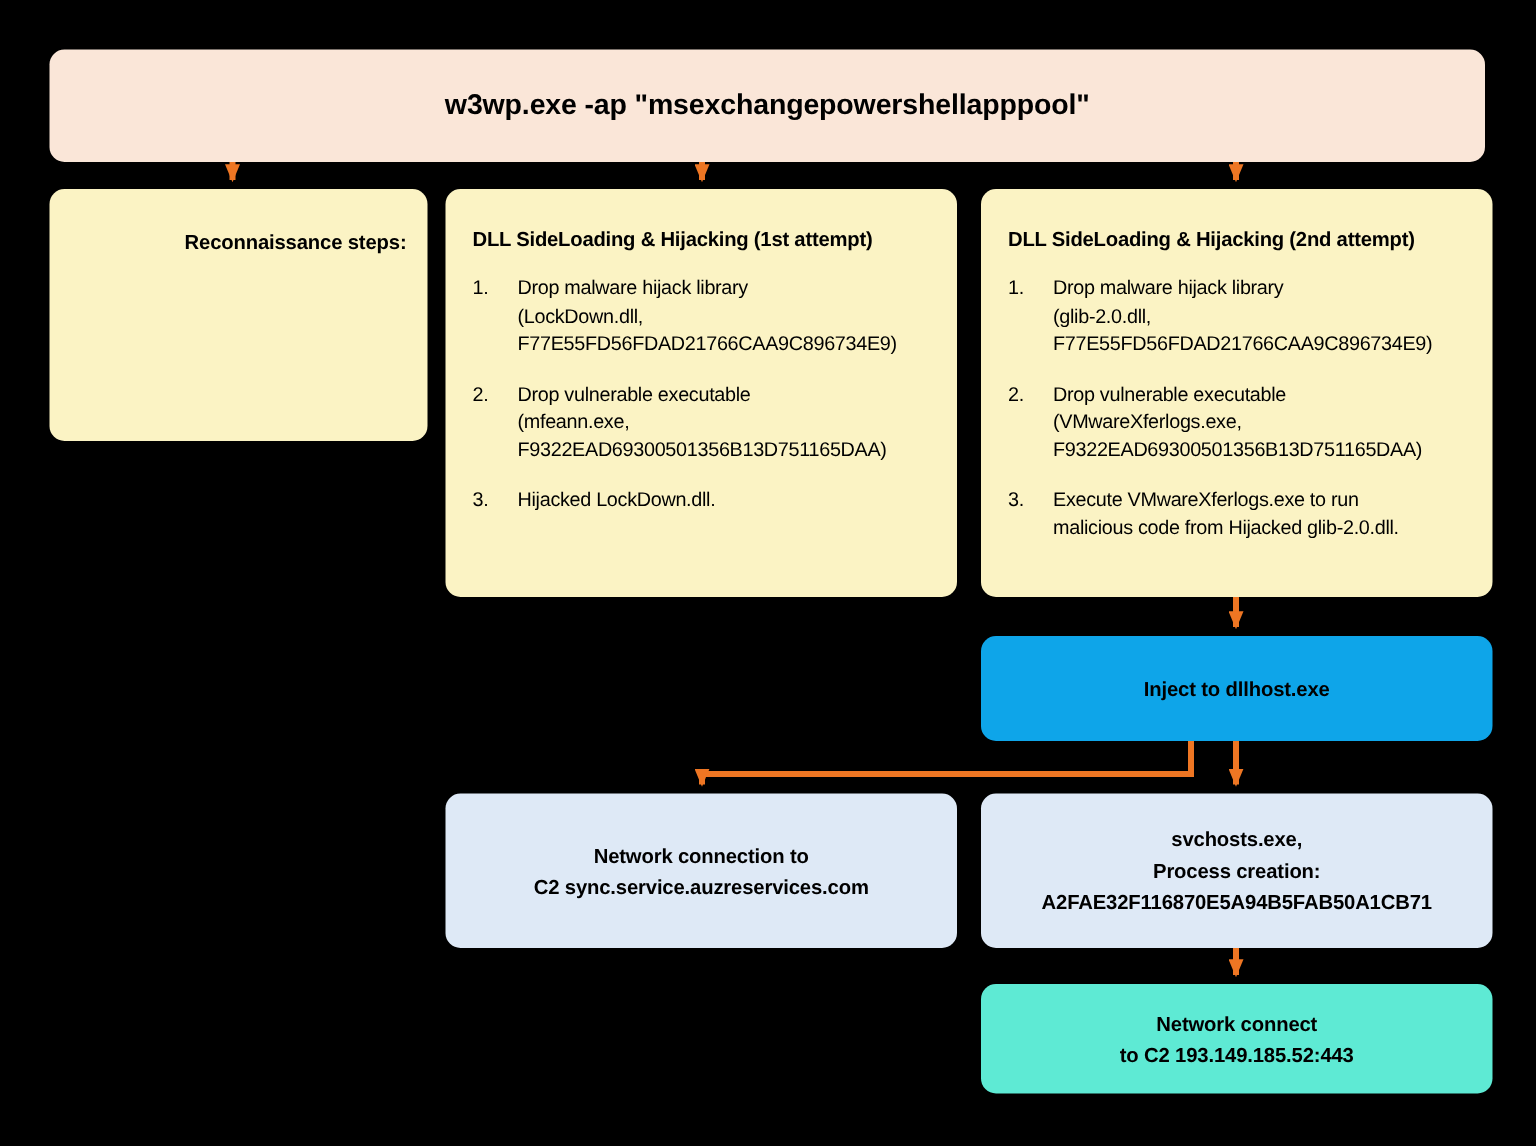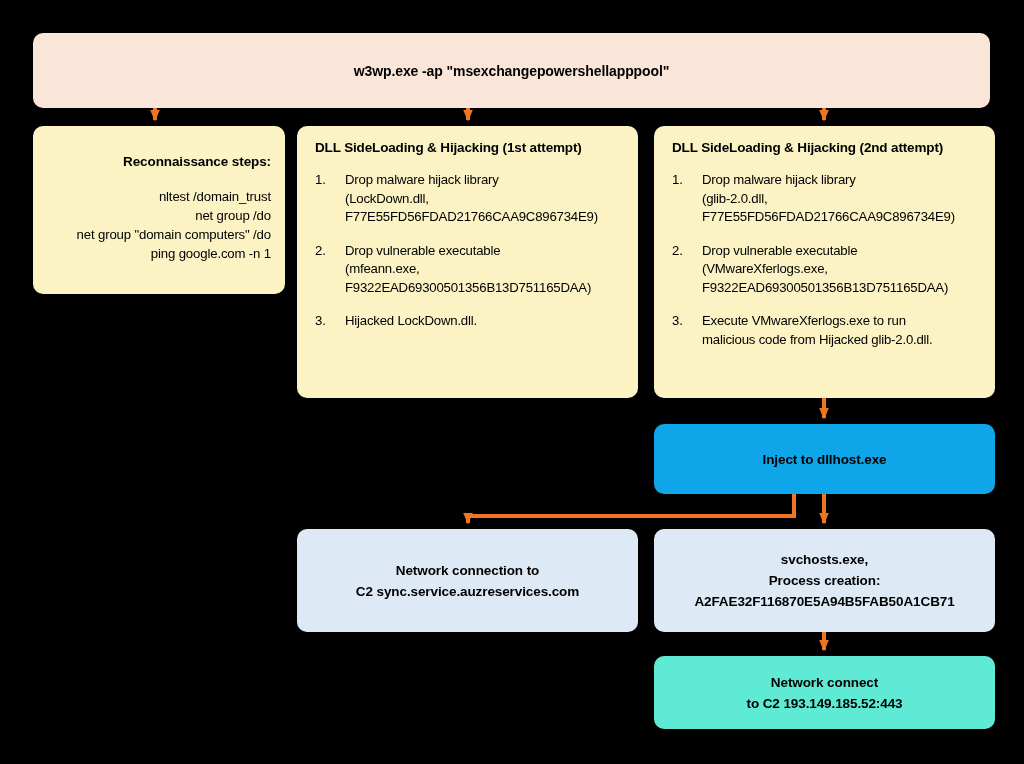--- a/index.html
+++ b/index.html
@@ -35,21 +35,21 @@
     left: 33px;
     top: 33px;
     width: 957px;
     height: 75px;
     background: #FAE6D8;
     display: flex;
     align-items: center;
     justify-content: center;
   }
   .node-root .title {
-    font-size: 14px;
+    font-size: 19px;
     font-weight: bold;
     letter-spacing: -0.1px;
     text-align: center;
   }
   
   .node-recon {
     left: 33px;
     top: 126px;
     width: 252px;
     height: 168px;
@@ -73,21 +73,21 @@
     line-height: 19px;
     letter-spacing: -0.15px;
     white-space: nowrap;
   }
   
   .node-dll {
     top: 126px;
     width: 341px;
     height: 272px;
     background: #FBF3C4;
-    padding: 14px 16px 10px 18px;
+    padding: 26px 16px 10px 18px;
   }
   .node-dll-1 { left: 297px; }
   .node-dll-2 { left: 654px; }
   .node-dll .title {
     font-size: 13.5px;
     font-weight: bold;
     letter-spacing: -0.15px;
     margin-bottom: 16px;
   }
   .step-list {
@@ -201,26 +201,20 @@
 
     <line x1="824" y1="632" x2="824" y2="650" stroke="#EE7623" stroke-width="4" marker-end="url(#ah)"></line>
   </svg>
 
   <div class="node node-root">
     <div class="title">w3wp.exe -ap "msexchangepowershellapppool"</div>
   </div>
 
   <div class="node node-recon">
     <div class="title">Reconnaissance steps:</div>
-    <ul class="cmd-list">
-      <li>nltest /domain_trust</li>
-      <li>net group /do</li>
-      <li>net group "domain computers" /do</li>
-      <li>ping google.com -n 1</li>
-    </ul>
   </div>
 
   <div class="node node-dll node-dll-1">
     <div class="title">DLL SideLoading &amp; Hijacking (1st attempt)</div>
     <ol class="step-list">
       <li>
         <span class="step-num">1.</span>
         <span class="step-text">
           <span class="line">Drop malware hijack library</span>
           <span class="line">(LockDown.dll,</span>

